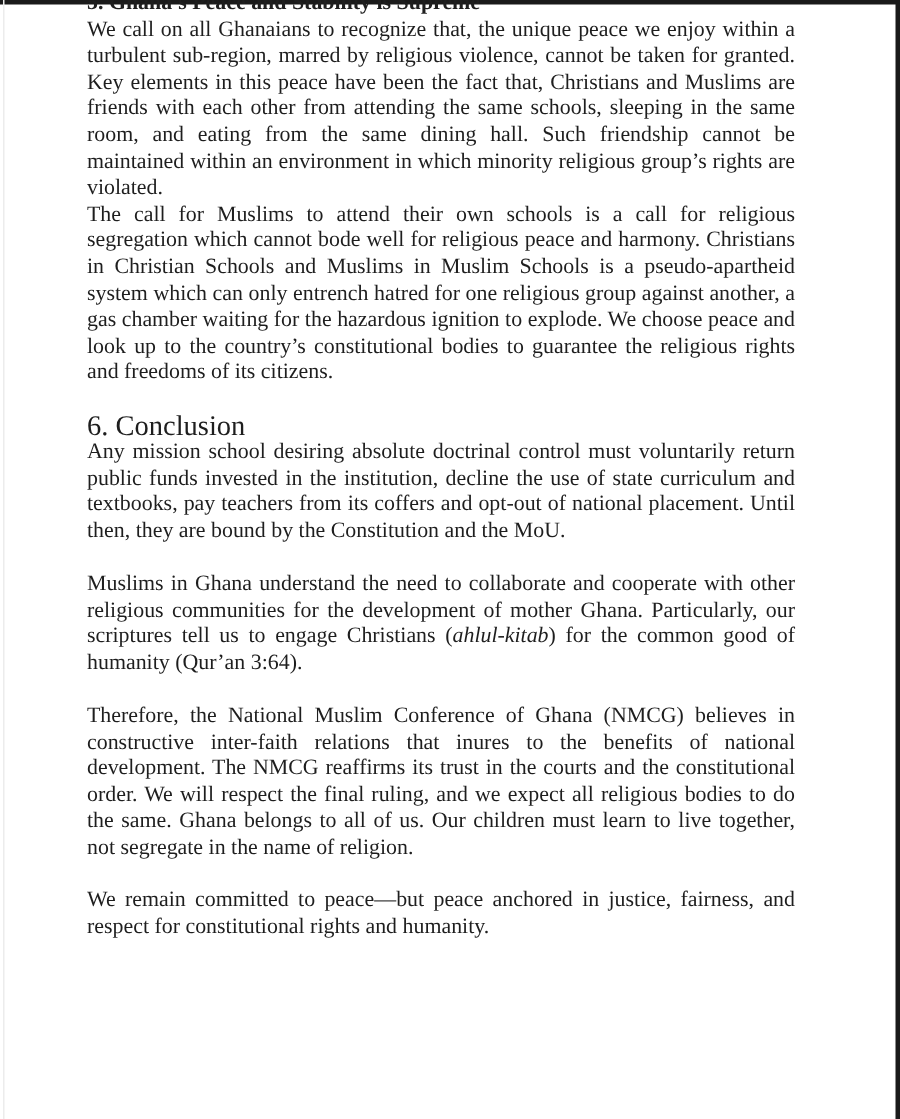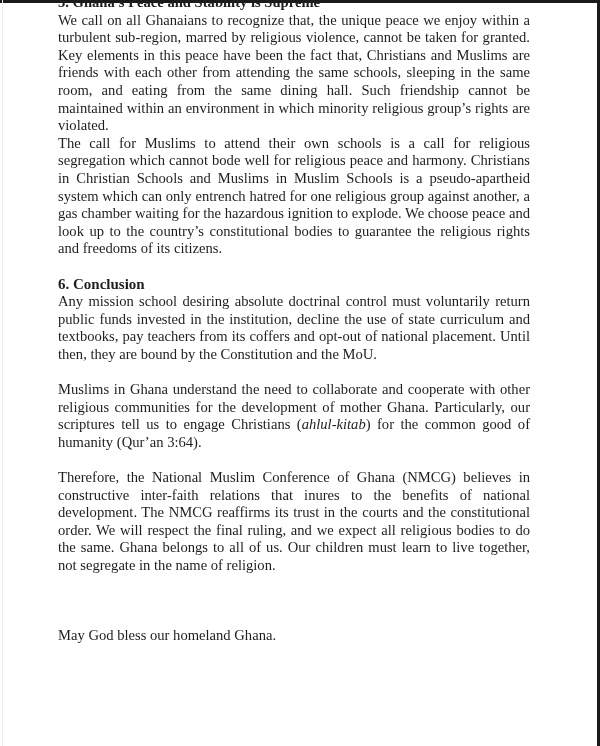--- a/index.html
+++ b/index.html
@@ -10,21 +10,21 @@
       color: #1e1e1e;
     }
     .top-bar { position: absolute; left: 0; top: 0; width: 600px; height: 3px; background: #1a1a1a; }
     .right-edge { position: absolute; right: 0; top: 0; width: 3px; height: 746px; background: #1a1a1a; }
     .left-edge { position: absolute; left: 2px; top: 0; width: 1px; height: 746px; background: #ececec; }
     .page {
       position: absolute; left: 58px; top: -6px; width: 472px;
       font-size: 14.6px; line-height: 17.6px;
     }
     .page p { margin: 0; text-align: justify; }
-    .page h3 { margin: 0; font-size: 15px; line-height: 17.6px; font-weight: bold; }
+    .page h3 { margin: 0; font-size: 19px; line-height: 17.6px; font-weight: normal; }
     .gap { height: 17.6px; }
     .partial-head { margin: 0; font-weight: bold; font-size: 14.6px; line-height: 17.6px; }
     em { font-style: italic; }
   </style>
 </head>
 <body>
 
 <div class="top-bar"></div>
 <div class="left-edge"></div>
 <div class="right-edge"></div>
@@ -34,16 +34,16 @@
   <p>We call on all Ghanaians to recognize that, the unique peace we enjoy within a turbulent sub-region, marred by religious violence, cannot be taken for granted. Key elements in this peace have been the fact that, Christians and Muslims are friends with each other from attending the same schools, sleeping in the same room, and eating from the same dining hall. Such friendship cannot be maintained within an environment in which minority religious group’s rights are violated.</p>
   <p>The call for Muslims to attend their own schools is a call for religious segregation which cannot bode well for religious peace and harmony. Christians in Christian Schools and Muslims in Muslim Schools is a pseudo-apartheid system which can only entrench hatred for one religious group against another, a gas chamber waiting for the hazardous ignition to explode. We choose peace and look up to the country’s constitutional bodies to guarantee the religious rights and freedoms of its citizens.</p>
   <div class="gap"></div>
   <h3>6. Conclusion</h3>
   <p>Any mission school desiring absolute doctrinal control must voluntarily return public funds invested in the institution, decline the use of state curriculum and textbooks, pay teachers from its coffers and opt-out of national placement.  Until then, they are bound by the Constitution and the MoU.</p>
   <div class="gap"></div>
   <p><span>Muslims in Ghana understand the need to collaborate and cooperate with other religious communities for the development of mother Ghana. Particularly, our scriptures tell us to engage Christians (</span><em>ahlul-kitab</em><span>) for the common good of humanity (Qur’an 3:64).</span></p>
   <div class="gap"></div>
   <p>Therefore, the National Muslim Conference of Ghana (NMCG) believes in constructive inter-faith relations that inures to the benefits of national development. The NMCG reaffirms its trust in the courts and the constitutional order. We will respect the final ruling, and we expect all religious bodies to do the same. Ghana belongs to all of us. Our children must learn to live together, not segregate in the name of religion.</p>
   <div class="gap"></div>
+  <p>We remain committed to peace—but peace anchored in justice, fairness, and respect for constitutional rights and humanity.</p>
   <div class="gap"></div>
   <div class="gap"></div>
-  <p>May God bless our homeland Ghana.</p>
 </div>
 
 </body></html>

